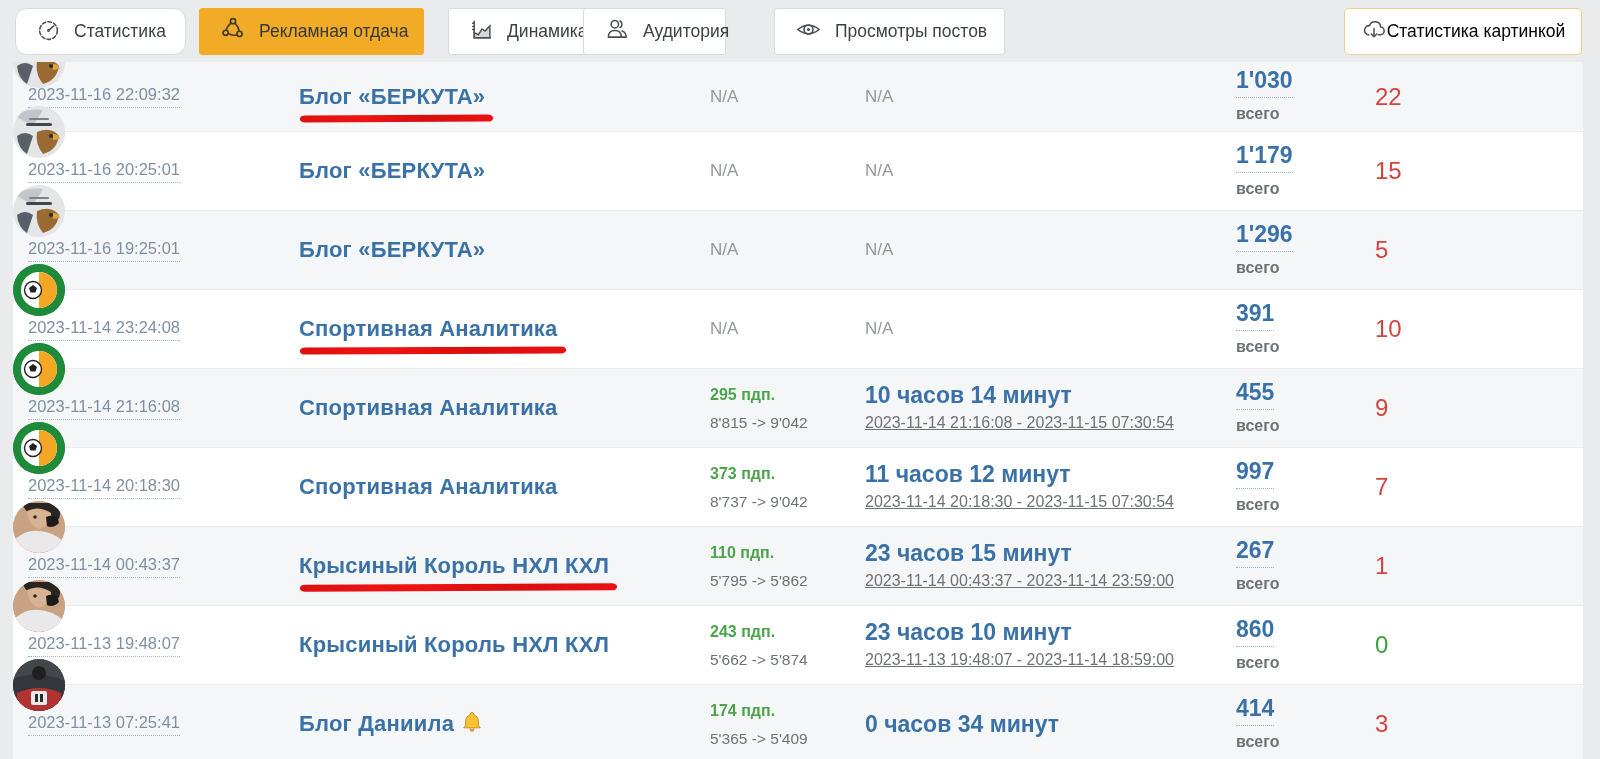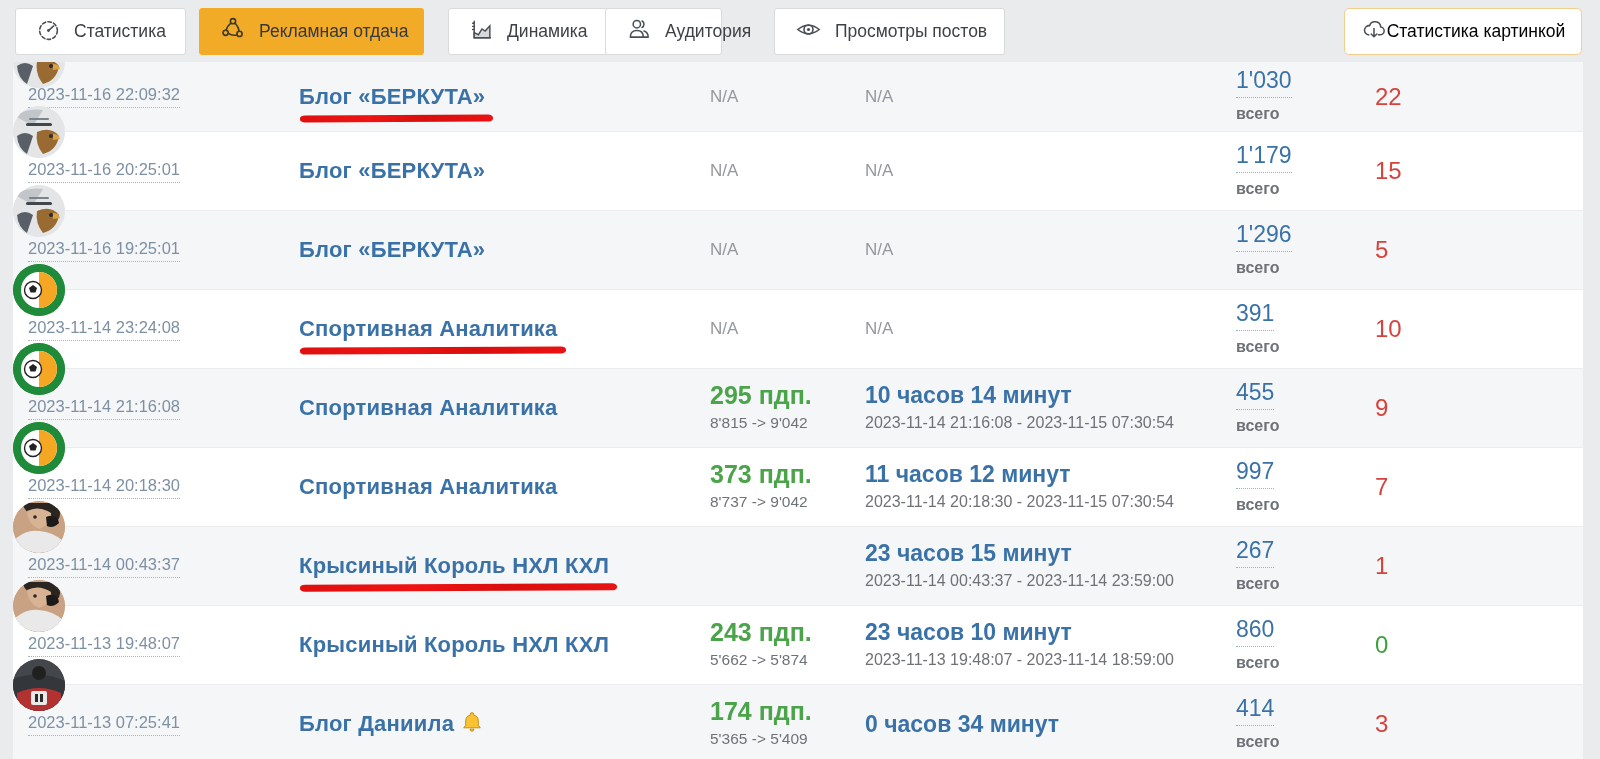--- a/index.html
+++ b/index.html
@@ -13,24 +13,24 @@
   
   .topbar { position:absolute; top:0; left:0; width:1600px; height:62px; background:#eaebed; z-index:5; }
   .tab {
     position:absolute; top:8px; height:47px;
     background:#ffffff; border:1px solid #d9dadc; border-radius:3px;
     display:flex; align-items:center; gap:13px; padding:0 20px;
     font-size:17.5px; color:#3e4247; cursor:pointer; white-space:nowrap;
   }
   .tab svg { flex:0 0 auto; }
   .tab.active { background:#f2ab27; border-color:#f2ab27; color:#35383c; }
-  .tab-1 { left:15px;  width:171px; }
+  .tab-1 { left:15px;  width:171px;border-radius:12px; }
   .tab-2 { left:199px; width:225px; }
   .tab-3 { left:431px; width:160px;margin-left:17px; }
-  .tab-4 { left:605px; width:117px; }
+  .tab-4 { left:583px; width:143px; }
   .tab-5 { left:774px; width:231px; }
   .btn-img {
     position:absolute; top:8px; right:18px; height:47px; width:238px;
     background:#fff; border:1px solid #f3cd8e; border-radius:5px;
     display:flex; align-items:center; justify-content:center; gap:0;
     font-size:17.5px; color:#000000; cursor:pointer; white-space:nowrap;
   }
 
   
   .table {
@@ -63,28 +63,28 @@
     border-radius:5px/3px; transform:rotate(-.25deg);
   }
   .bell { display:none; }
   .row.has-bell .bell { display:inline-block; }
 
   .c-subs  { left:697px; }
   .c-dur   { left:852px; }
   .c-views { left:1223px; }
   .c-score { left:1362px; justify-content:center; }
 
-  .v-subs { font-size:25px; font-weight:700; color:#4ba34a; line-height:28px; white-space:nowrap; }
+  .v-subs { font-size:16px; font-weight:700; color:#4ba34a; line-height:28px; white-space:nowrap; }
   .v-dur  { font-size:23px; font-weight:700; color:#3a72a8; line-height:28px; white-space:nowrap; }
   .v-subs.na, .v-dur.na { font-size:17px; font-weight:400; color:#94979c; }
   .sub { font-size:15.5px; color:#6e7277; line-height:24px; margin-top:2px; white-space:nowrap; }
-  .c-dur .sub { font-size:16px; }
+  .c-dur .sub { font-size:16px;text-decoration:underline; }
   .sub:empty { display:none; }
 
-  .v-views { font-size:23px; font-weight:400; color:#3a72a8; text-decoration:none;
+  .v-views { font-size:23px; font-weight:700; color:#3a72a8; text-decoration:none;
     border-bottom:1px dotted #8fb3d4; padding-bottom:3px; align-self:flex-start;
     cursor:pointer; white-space:nowrap; }
   .c-views .sub { font-size:16px; margin-top:4px;font-weight:bold; }
 
   .v-score { font-size:24px; font-weight:400; color:#d5433e; }
   .v-score.score-green { color:#3ba23b; }
 
   
   .av-berkut  { background:#e7e9ea; }
   .av-sport   { background:#1f8a3a; }
@@ -427,20 +427,24 @@
         </g>
 
       </svg>
     </a>
     <div class="cell c-name">
       <span class="name-wrap">
         <a class="name-link">Крысиный Король НХЛ КХЛ</a>
 
       </span>
     </div>
+    <div class="cell c-subs">
+      <div class="v-subs">110 пдп.</div>
+      <div class="sub">5'795 -&gt; 5'862</div>
+    </div>
     <div class="cell c-dur">
       <div class="v-dur">23 часов 15 минут</div>
       <div class="sub">2023-11-14 00:43:37 - 2023-11-14 23:59:00</div>
     </div>
     <div class="cell c-views">
       <a class="v-views">267</a>
       <div class="sub">всего</div>
     </div>
     <div class="cell c-score">
       <div class="v-score score-red">1</div>

